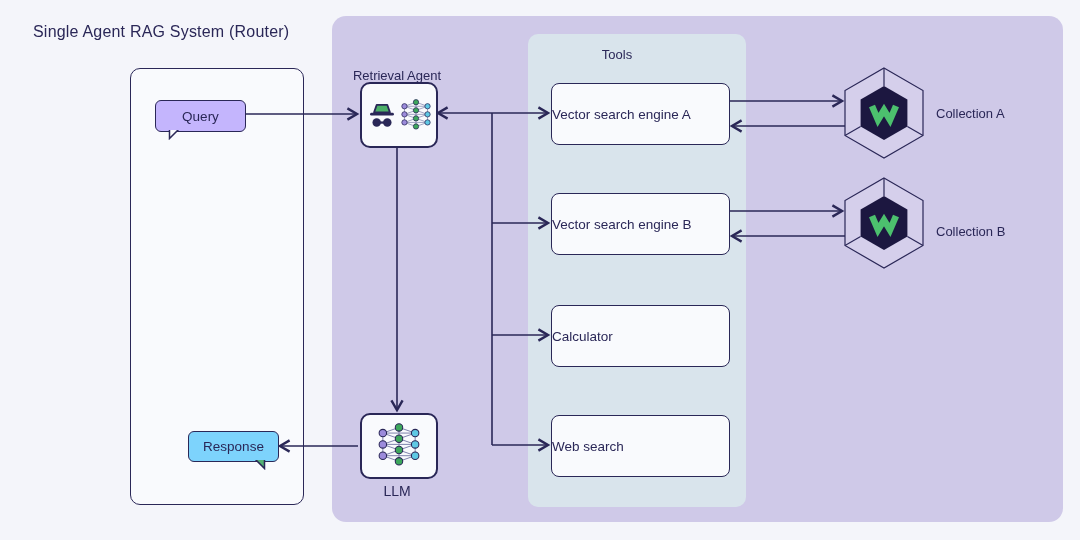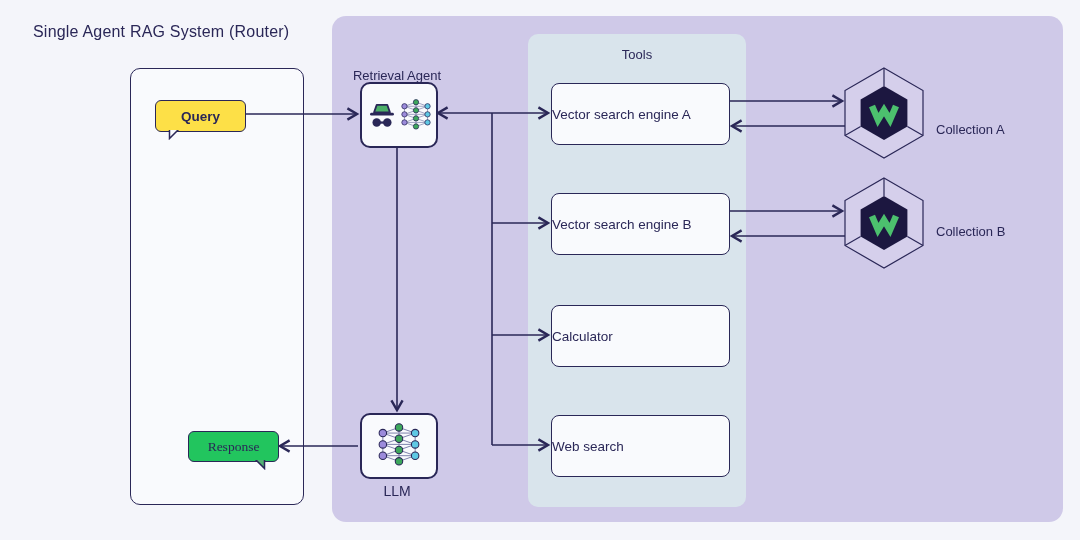--- a/index.html
+++ b/index.html
@@ -21,21 +21,21 @@
   }
   .agent-area {
     position:absolute; left:332px; top:16px; width:731px; height:506px;
     background:#cfc9e8; border-radius:14px; z-index:0;
   }
   .tools-area {
     position:absolute; left:528px; top:34px; width:218px; height:473px;
     background:#d9e4ec; border-radius:10px; z-index:1;
   }
   .tools-title {
-    position:absolute; left:528px; top:47px; width:218px;
+    position:absolute; left:508px; top:47px; width:218px;
     text-align:center; font-size:13px; z-index:2;
   }
   .section-label {
     position:absolute; font-size:13px; z-index:2; text-align:center;
   }
   
   .node-box {
     position:absolute; background:#f9fafd;
     border:2px solid #2a2757; border-radius:10px;
     display:flex; align-items:center; justify-content:center; gap:4px;
@@ -45,22 +45,22 @@
     position:absolute; left:551px; width:177px; height:60px;
     background:#f9fafd; border:1.5px solid #2a2757; border-radius:8px;
     display:flex; align-items:center; 
     font-size:13.5px; z-index:4;
   }
   .bubble {
     position:absolute; border:1.5px solid #2a2757; border-radius:6px;
     display:flex; align-items:center; justify-content:center;
     font-size:13.5px; z-index:4;
   }
-  .bubble-query { left:155px; top:100px; width:89px; height:30px; background:#fde047;font-weight:bold; }
-  .bubble-response { left:188px; top:431px; width:89px; height:29px; background:#22c55e;font-family:Liberation Serif, serif; }
+  .bubble-query { left:155px; top:100px; width:89px; height:30px; background:#c4b5fd; }
+  .bubble-response { left:188px; top:431px; width:89px; height:29px; background:#7dd3fc; }
   .tail { position:absolute; bottom:-9px; z-index:5; }
   .tail-left { left:12px; }
   .tail-right { right:12px; }
   .hex-icon { position:absolute; z-index:4; }
   .collection-label {
     position:absolute; left:936px; width:120px; font-size:13px;
     text-align:left; z-index:2;
   }
   .connectors { position:absolute; left:0; top:0; z-index:3; }
 </style>
@@ -208,21 +208,21 @@
     </div>
 
   <svg class="hex-icon" style="left:844px; top:67px;" width="80" height="92" viewBox="0 0 80 92">
     <polygon points="40,1 79,23.5 79,68.5 40,91 1,68.5 1,23.5" fill="#d5cfeb" stroke="#2a2757" stroke-width="1.2"></polygon>
     <line x1="40" y1="1" x2="40" y2="19" stroke="#2a2757" stroke-width="1.2"></line>
     <line x1="1" y1="68.5" x2="16.6" y2="59.5" stroke="#2a2757" stroke-width="1.2"></line>
     <line x1="79" y1="68.5" x2="63.4" y2="59.5" stroke="#2a2757" stroke-width="1.2"></line>
     <polygon points="40,19 63.4,32.5 63.4,59.5 40,73 16.6,59.5 16.6,32.5" fill="#1c1740"></polygon>
     <polyline points="28,39 34,53 40,43 46,53 52,39" fill="none" stroke="#4cc06e" stroke-width="6.5"></polyline>
   </svg>
-  <div class="collection-label" style="top:106px;margin-top:16px;">Collection A</div>
+  <div class="collection-label" style="top:106px;">Collection A</div>
 
   <svg class="hex-icon" style="left:844px; top:177px;" width="80" height="92" viewBox="0 0 80 92">
     <polygon points="40,1 79,23.5 79,68.5 40,91 1,68.5 1,23.5" fill="#d5cfeb" stroke="#2a2757" stroke-width="1.2"></polygon>
     <line x1="40" y1="1" x2="40" y2="19" stroke="#2a2757" stroke-width="1.2"></line>
     <line x1="1" y1="68.5" x2="16.6" y2="59.5" stroke="#2a2757" stroke-width="1.2"></line>
     <line x1="79" y1="68.5" x2="63.4" y2="59.5" stroke="#2a2757" stroke-width="1.2"></line>
     <polygon points="40,19 63.4,32.5 63.4,59.5 40,73 16.6,59.5 16.6,32.5" fill="#1c1740"></polygon>
     <polyline points="28,39 34,53 40,43 46,53 52,39" fill="none" stroke="#4cc06e" stroke-width="6.5"></polyline>
   </svg>
   <div class="collection-label" style="top:216px;margin-top:8px;">Collection B</div>

